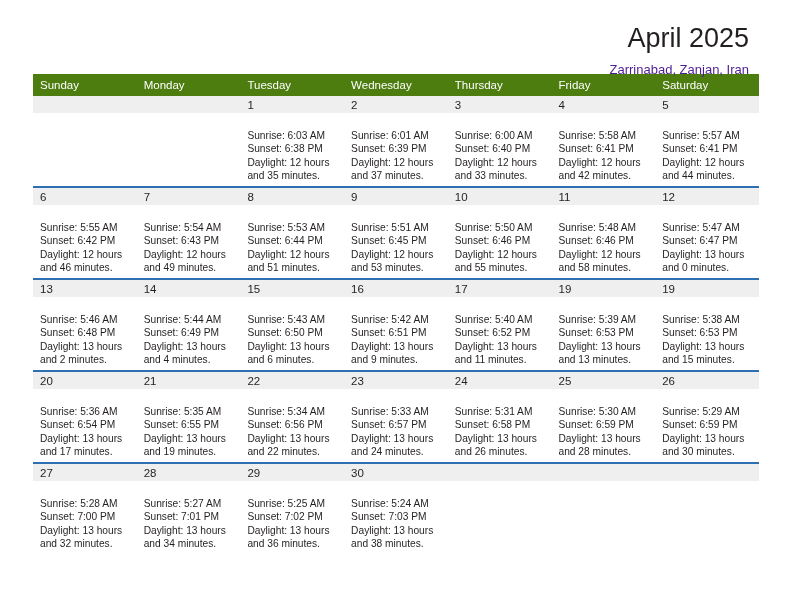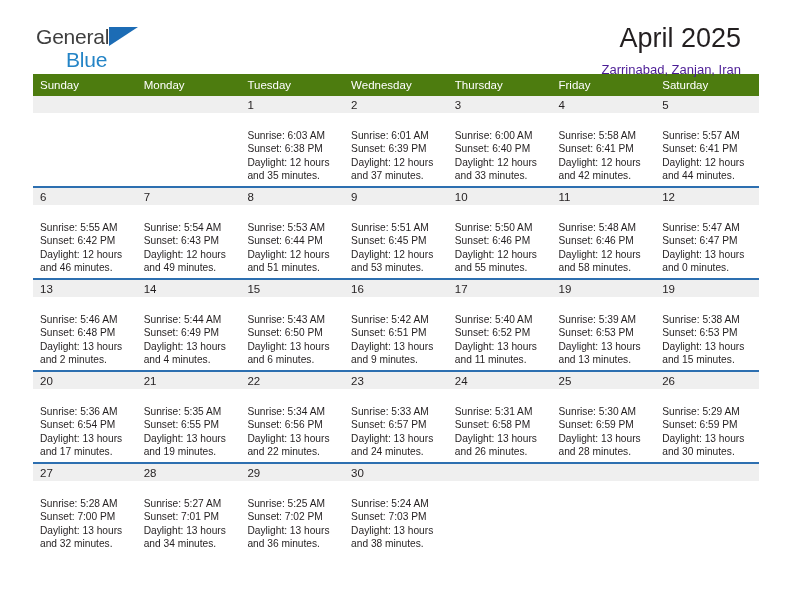--- a/index.html
+++ b/index.html
@@ -55,21 +55,21 @@
   }
   .logo-row2 {
     font-size: 21px;
     color: #2484c6;
     margin-left: 30px;
     margin-top: 1px;
     letter-spacing: -0.2px;
   }
   .title-block {
     position: absolute;
-    right: 18px;
+    right: 10px;
     top: 22px;
     text-align: right;
   }
   .cal-title {
     font-size: 27px;
     color: #231f20;
     line-height: 32px;
     white-space: nowrap;
   }
   .cal-subtitle {
@@ -128,27 +128,20 @@
     white-space: normal;
   }
 </style>
 </head>
 <body>
 
 <div class="page">
 
   <div class="header">
 
-    <div class="logo">
-      <div class="logo-row1">
-        <span>General</span>
-        <span class="logo-tri"></span>
-      </div>
-      <div class="logo-row2">Blue</div>
-    </div>
 
     <div class="title-block">
       <div class="cal-title">April 2025</div>
       <div class="cal-subtitle">Zarrinabad, Zanjan, Iran</div>
     </div>
 
   </div>
 
   <table class="calendar">
     <thead>

